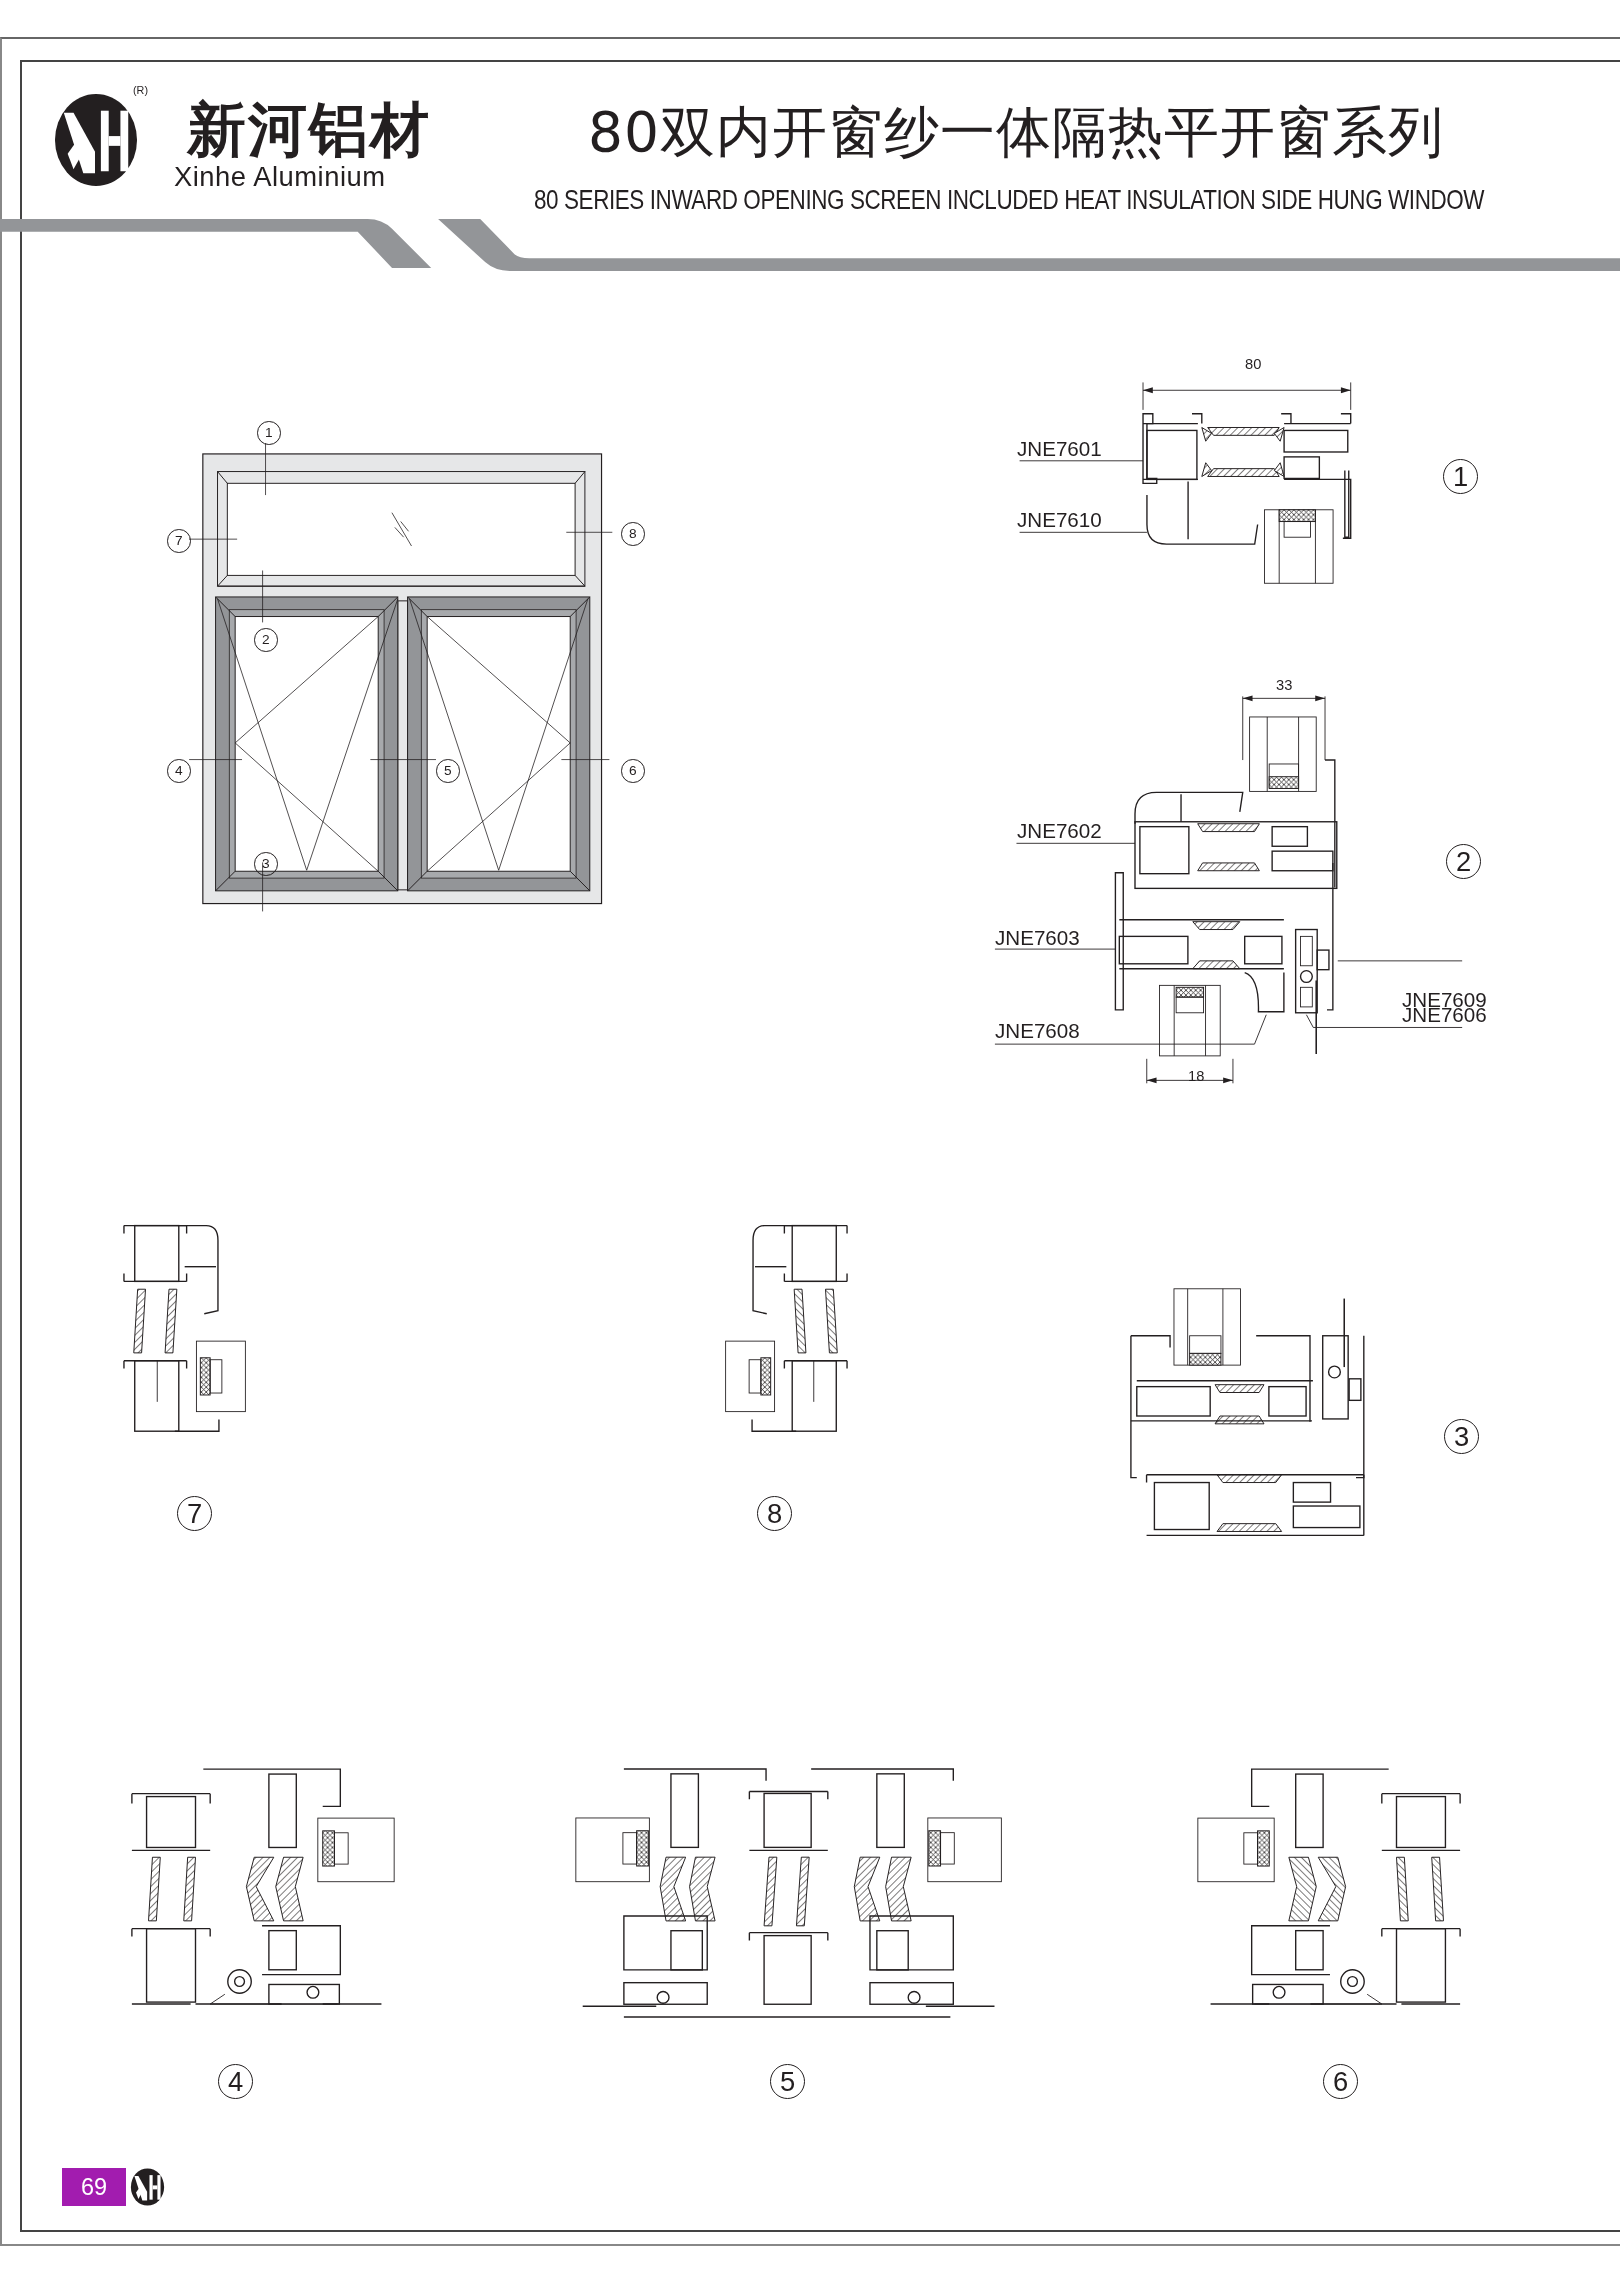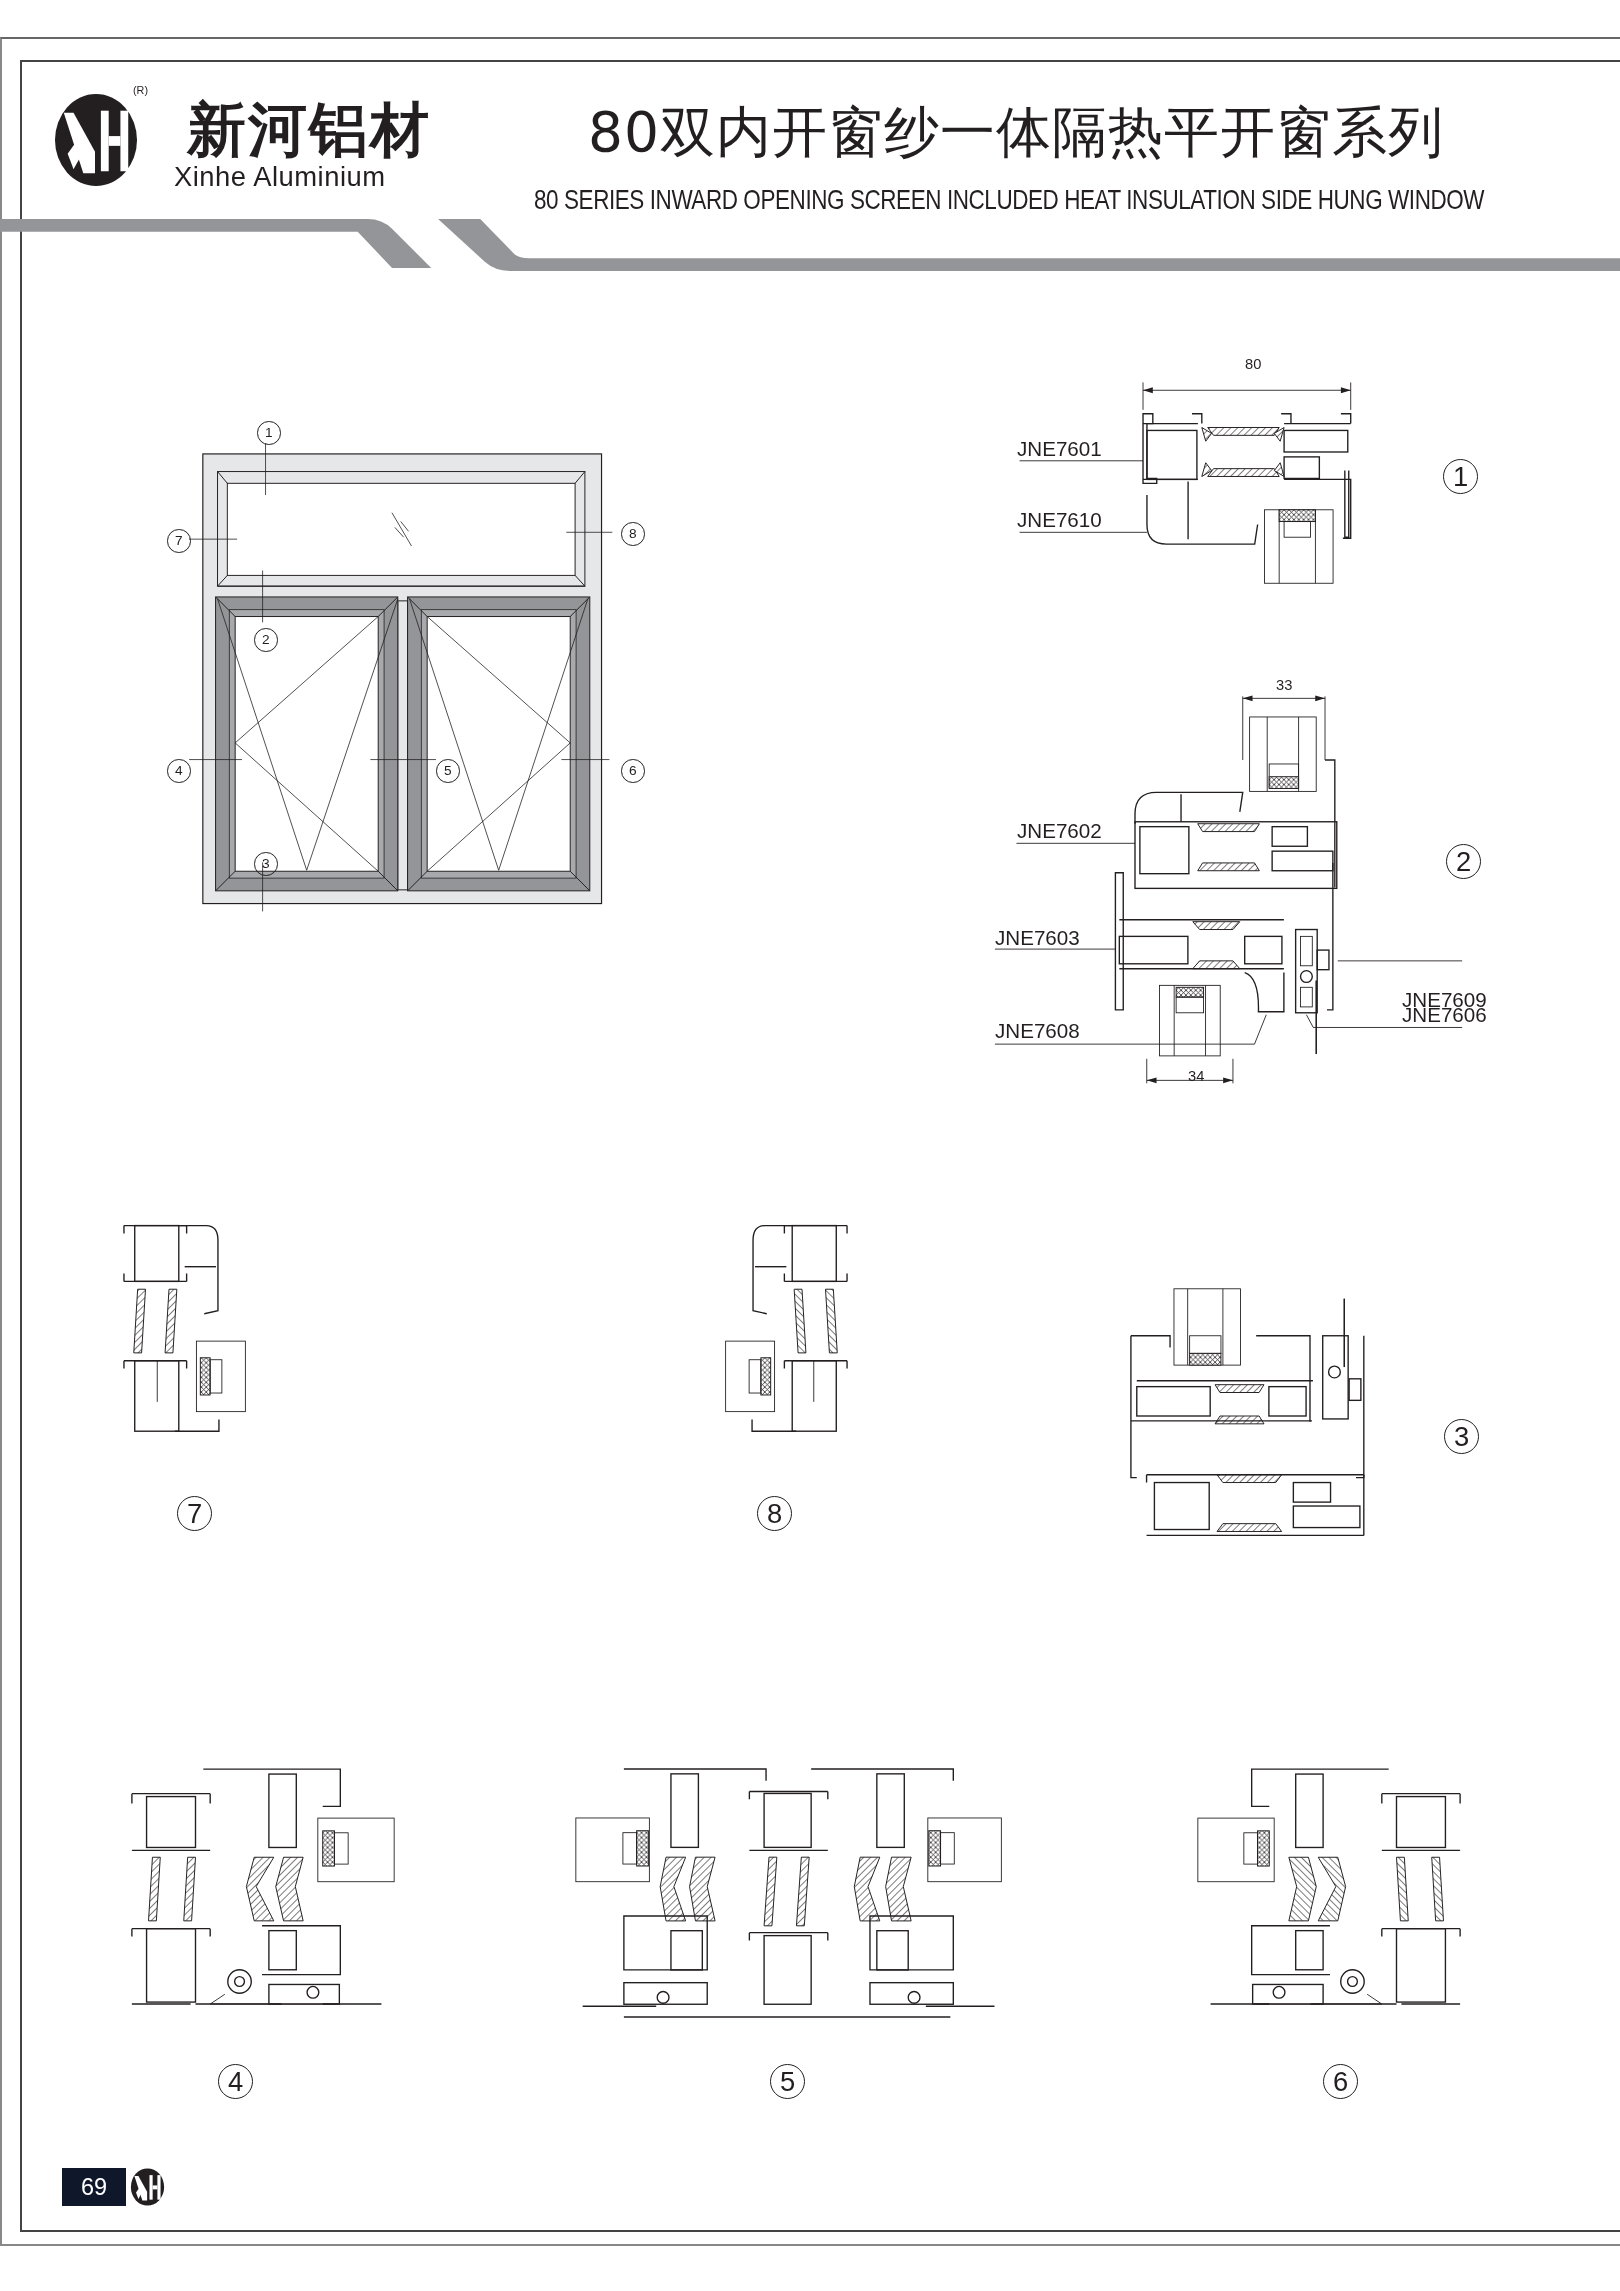--- a/index.html
+++ b/index.html
@@ -20,21 +20,21 @@
   .title-cn { left: 588px; top: 101px; font-size: 55px; line-height: 63px; letter-spacing: 1px;
               font-family: "DejaVu Sans", sans-serif; }
   .title-en { left: 534px; top: 184px; font-size: 27.4px; line-height: 31px; transform: scaleX(0.82);
               transform-origin: left center; letter-spacing: -0.5px; white-space: nowrap; }
   .header-band { left: 0; top: 211px; width: 1620px; height: 59px; }
   .callout-label { font-size: 20.6px; position: absolute; white-space: nowrap; }
   .circ-num { position: absolute; border: 1.5px solid #231f20; border-radius: 50%;
               display: flex; align-items: center; justify-content: center; font-size: 27.4px; box-sizing: border-box; }
   .circ-num.small { border-width: 1px; font-size: 13.7px; }
   .dim { font-size: 14.7px; position: absolute; }
-  .page-num-box { left: 62px; top: 2168px; width: 64px; height: 38px; background: #0f172a; color: #fff;
+  .page-num-box { left: 62px; top: 2168px; width: 64px; height: 38px; background: #a21caf; color: #fff;
                   font-size: 23.5px; display: flex; align-items: center; justify-content: center; }
   .footer-logo { left: 129px; top: 2168px; width: 37px; height: 38px; }
   svg { position: absolute; overflow: visible; }
   .pl { fill: none; stroke: #231f20; stroke-width: 1.4; }
   .pl-thin { fill: none; stroke: #231f20; stroke-width: 0.9; }
   .hatch { fill: url(#hatch); stroke: #231f20; stroke-width: 1; }
   .mesh { fill: url(#mesh); stroke: #231f20; stroke-width: 1; }
 </style>
 </head>
 <body>
@@ -249,21 +249,21 @@
 
     <line x1="37" y1="180" x2="158" y2="180" class="pl-thin"></line>
     <line x1="15" y1="288" x2="138" y2="288" class="pl-thin"></line>
     <line x1="15" y1="385" x2="280" y2="385" class="pl-thin"></line>
     <line x1="280" y1="385" x2="292" y2="355" class="pl-thin"></line>
     <line x1="365" y1="300" x2="492" y2="300" class="pl-thin"></line>
     <line x1="340" y1="368" x2="492" y2="368" class="pl-thin"></line>
     <line x1="333" y1="355" x2="340" y2="368" class="pl-thin"></line>
   </svg>
   <div class="dim" style="left:1276px;top:677px;">33</div>
-  <div class="dim" style="left:1188px;top:1068px;">34</div>
+  <div class="dim" style="left:1188px;top:1068px;">18</div>
   <div class="callout-label" style="left:1017px;top:819px;">JNE7602</div>
   <div class="callout-label" style="left:995px;top:926px;">JNE7603</div>
   <div class="callout-label" style="left:995px;top:1019px;">JNE7608</div>
   <div class="callout-label" style="left:1402px;top:988px;">JNE7609</div>
   <div class="callout-label" style="left:1402px;top:1003px;">JNE7606</div>
   <div class="circ-num" style="left:1446px;top:844px;width:35px;height:35px;">
       <span>2</span>
     </div>
 </div>
 

